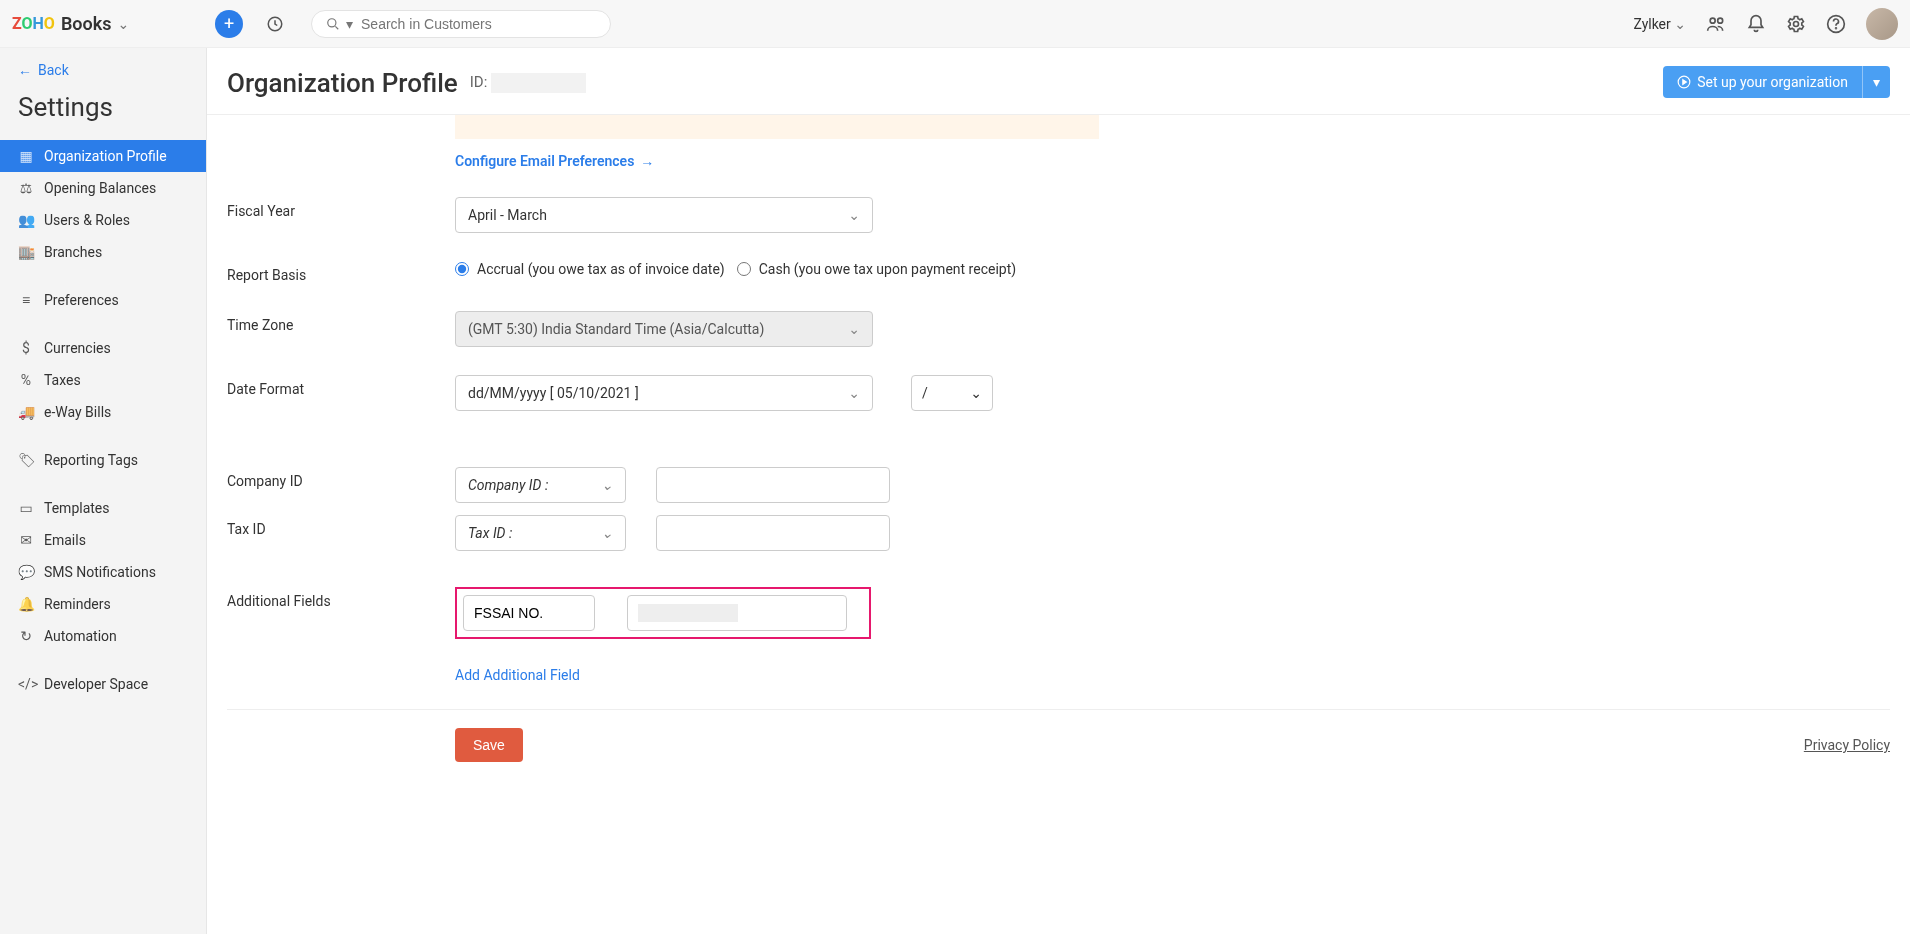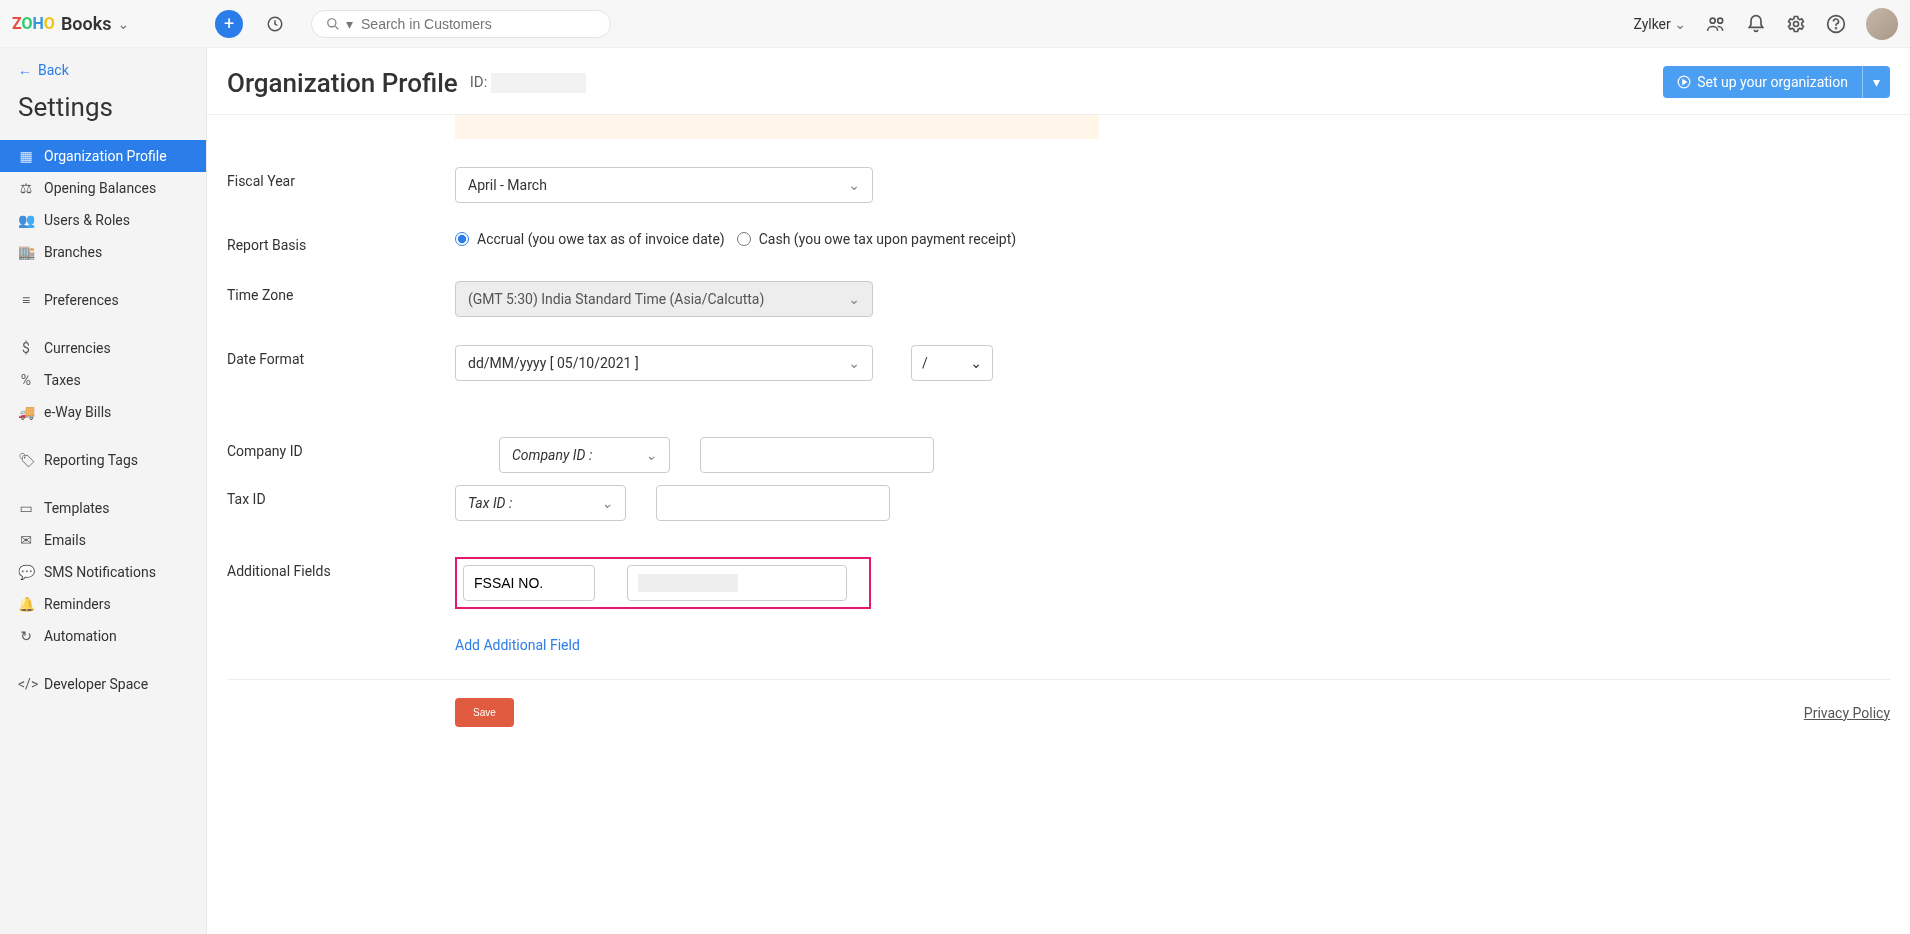--- a/index.html
+++ b/index.html
@@ -67,21 +67,21 @@
 
 .highlight-box { border:2px solid #e6186d; padding:6px 6px; display:flex; gap:32px; width:416px; }
 .highlight-box .input-txt{ width:132px; }
 .highlight-box .val-input{ width:220px; background:#fff; }
 .blur-val { background:#eee; width:100px; height:18px; display:inline-block; }
 
 .add-link { color:#2b7de9; margin-left:228px; margin-top:28px; cursor:pointer; }
 
 .divider { height:1px; background:#eee; margin:26px 0 18px; }
 .footer-row { display:flex; align-items:center; }
-.save-btn { background:#e05b3f; color:#fff; border:none; padding:9px 18px; border-radius:4px; font-size:10px; cursor:pointer; margin-left:228px; }
+.save-btn { background:#e05b3f; color:#fff; border:none; padding:9px 18px; border-radius:4px; font-size:14px; cursor:pointer; margin-left:228px; }
 .privacy { margin-left:auto; color:#555; text-decoration:underline; cursor:pointer;padding-left:10px; }
 
 svg { display:block; }
 </style>
 </head>
 <body>
 
 <div class="topbar">
   <div class="logo-area">
     <span class="logo-zoho"><span class="logo-z">Z</span><span class="logo-o1">O</span><span class="logo-h">H</span><span class="logo-o2">O</span></span>
@@ -226,20 +226,24 @@
               </svg>
           </span>
           <span>Set up your organization</span>
         </div>
         <div class="caret-part">▾</div>
       </div>
     </div>
 
     <div class="content">
       <div class="top-banner"></div>
+      <div class="cfg-link">
+        <span>Configure Email Preferences</span>
+        <span>→</span>
+      </div>
 
       <div class="form-row">
         <div class="form-label">Fiscal Year</div>
         <div class="sel">
           <span>April - March</span>
             <span class="caret">⌄</span>
         </div>
       </div>
 
       <div class="form-row">
@@ -269,21 +273,21 @@
         <div class="sel">
           <span>dd/MM/yyyy [ 05/10/2021 ]</span>
             <span class="caret">⌄</span>
         </div>
         <div class="sep-sel">
           <span>/</span>
             <span class="caret">⌄</span>
         </div>
       </div>
 
-      <div class="form-row company-row" style="margin-top:56px;gap:44px;">
+      <div class="form-row company-row" style="margin-top:56px;">
         <div class="form-label">Company ID</div>
         <div style="display:flex;flex-direction:column;gap:12px;">
           <div style="display:flex;">
             <div class="sel small">
                 <span>Company ID :</span>
                 <span class="caret">⌄</span>
               </div>
             <input class="input-txt val-input" style="">
           </div>
         </div>

